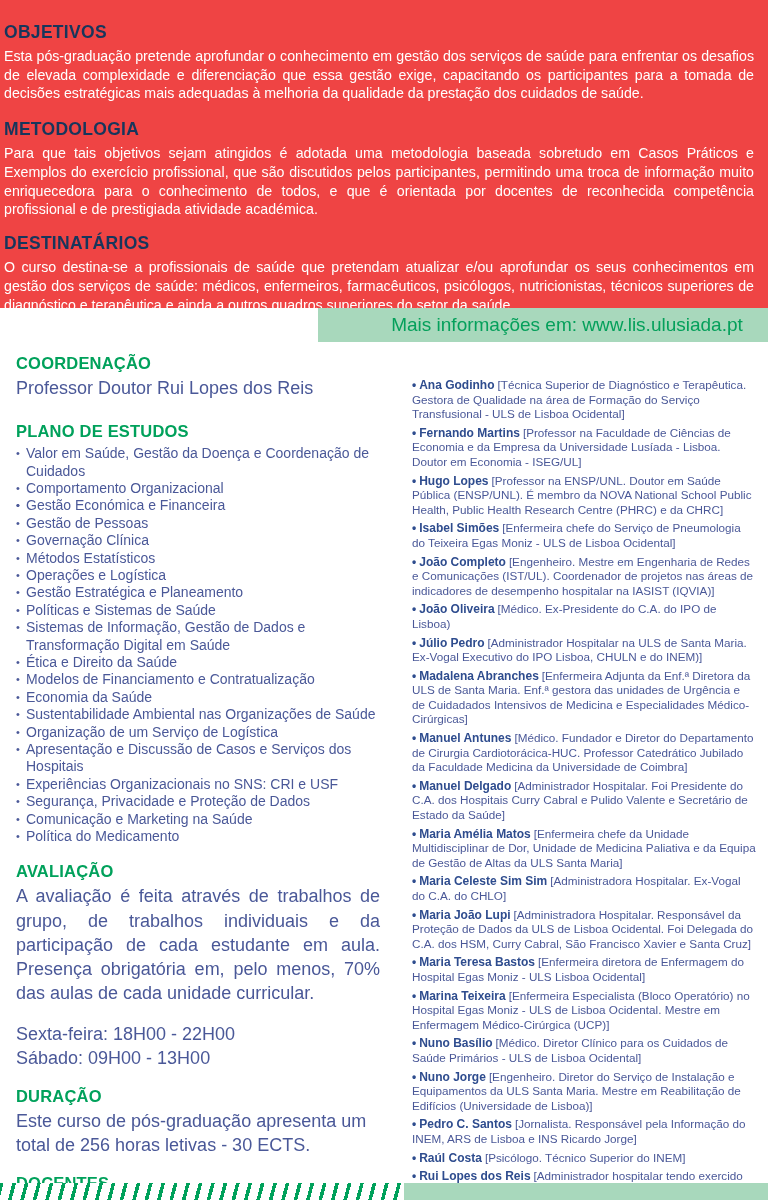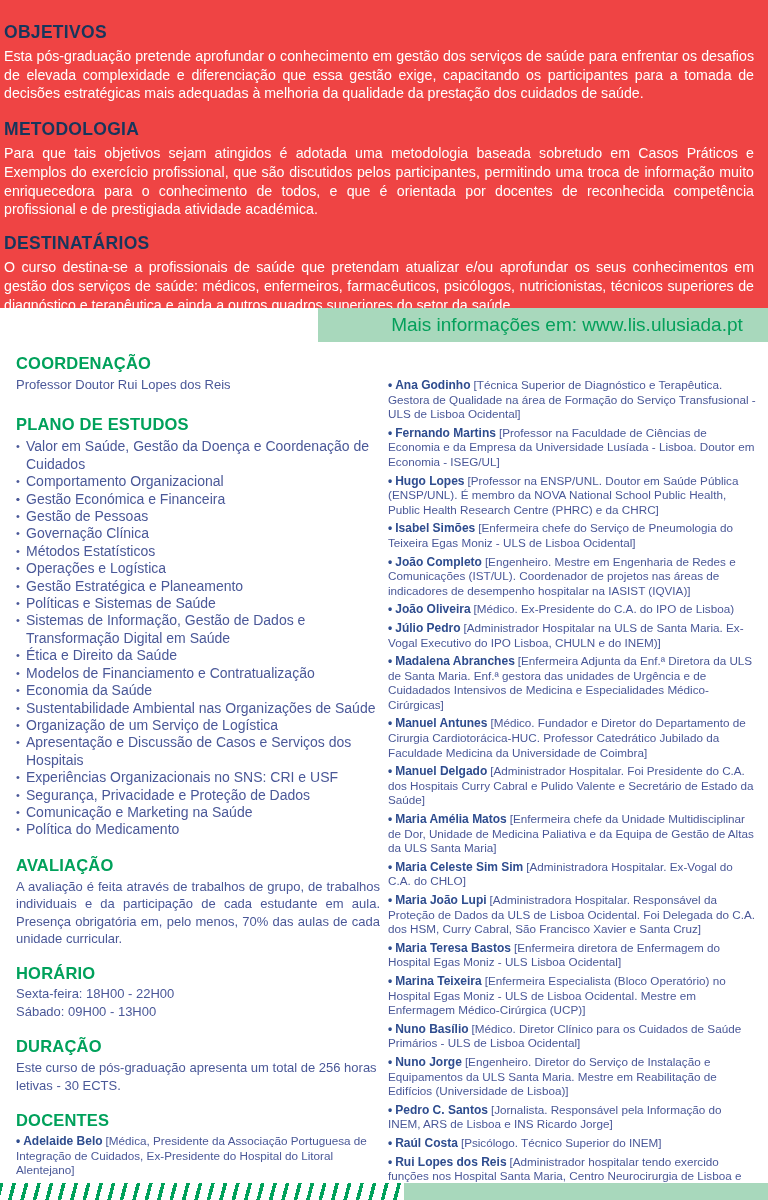--- a/index.html
+++ b/index.html
@@ -19,27 +19,27 @@
     text-align:justify;
   }
   
   .banner { height:34px; display:flex; }
   .banner .spacer { width:318px; background:#ffffff; }
   .banner .pill {
     flex:1; background:#A8D8BC; display:flex; align-items:center; justify-content:center;
     color:#05A05B; font-size:19px;padding-left:48px;
   }
   
-  .cols { display:flex; padding:6px 12px 0 16px; height:842px; overflow:hidden; gap:8px; }
+  .cols { display:flex; padding:6px 12px 0 16px; height:842px; overflow:hidden; gap:32px; }
   .col-left { width:364px; flex:none; }
   .col-right { flex:1; padding-top:30px; }
   .h-green { color:#00A15B; font-size:16.5px; font-weight:bold; letter-spacing:.2px; }
   .sec { margin-top:17px; }
   .sec.first { margin-top:6px; }
-  .body-text { color:#4A5898; font-size:13px; line-height:1.34; margin-top:3px; }
+  .body-text { color:#4A5898; font-size:18px; line-height:1.34; margin-top:3px; }
   .just { text-align:justify; }
   
   .plan-list { list-style:none; margin-top:4px; }
   .plan-list li {
     color:#4A5898; font-size:14px; line-height:17.4px;
     position:relative; padding-left:10px;
   }
   .plan-list li .bul {
     position:absolute; left:0; top:0; font-size:11px; color:#4A5898;
   }
@@ -113,21 +113,20 @@
         <li><span class="bul">•</span><span>Política do Medicamento</span></li>
       </ul>
     </div>
 
     <div class="sec">
       <div class="h-green">AVALIAÇÃO</div>
       <p class="body-text just">A avaliação é feita através de trabalhos de grupo, de trabalhos individuais e da participação de cada estudante em aula. Presença obrigatória em, pelo menos, 70% das aulas de cada unidade curricular.</p>
     </div>
 
     <div class="sec">
-      <div class="h-green">HORÁRIO</div>
       <p class="body-text" style="margin-top:2px;">Sexta-feira: 18H00 - 22H00</p>
       <p class="body-text" style="margin-top:0;">Sábado: 09H00 - 13H00</p>
     </div>
 
     <div class="sec">
       <div class="h-green">DURAÇÃO</div>
       <p class="body-text">Este curso de pós-graduação apresenta um total de 256 horas letivas - 30 ECTS.</p>
     </div>
 
     <div class="sec">

